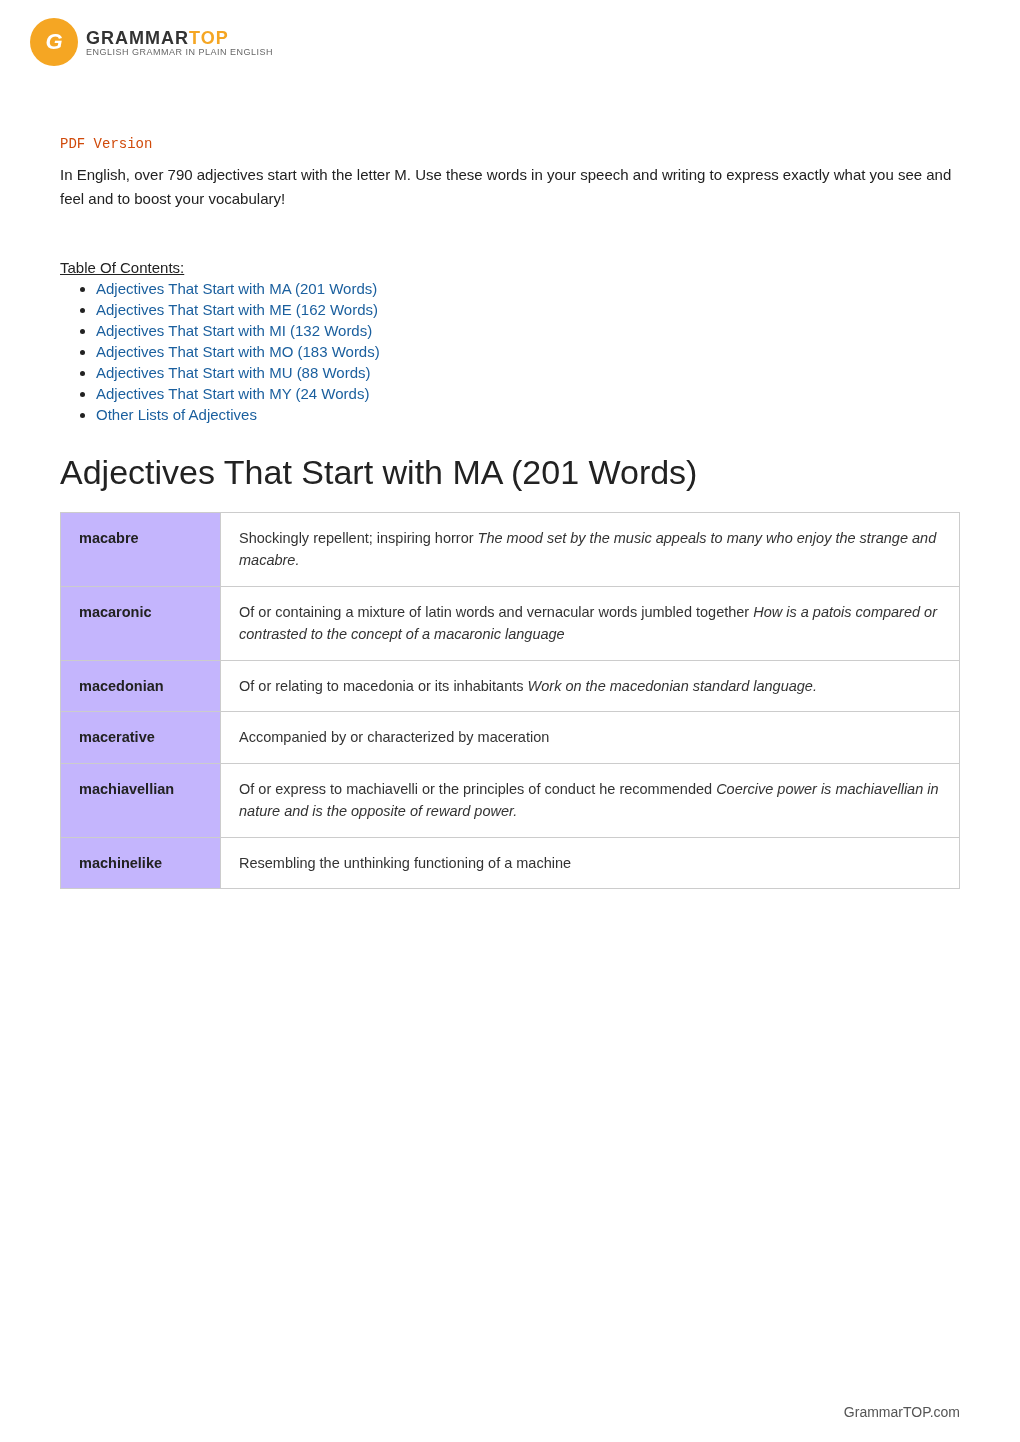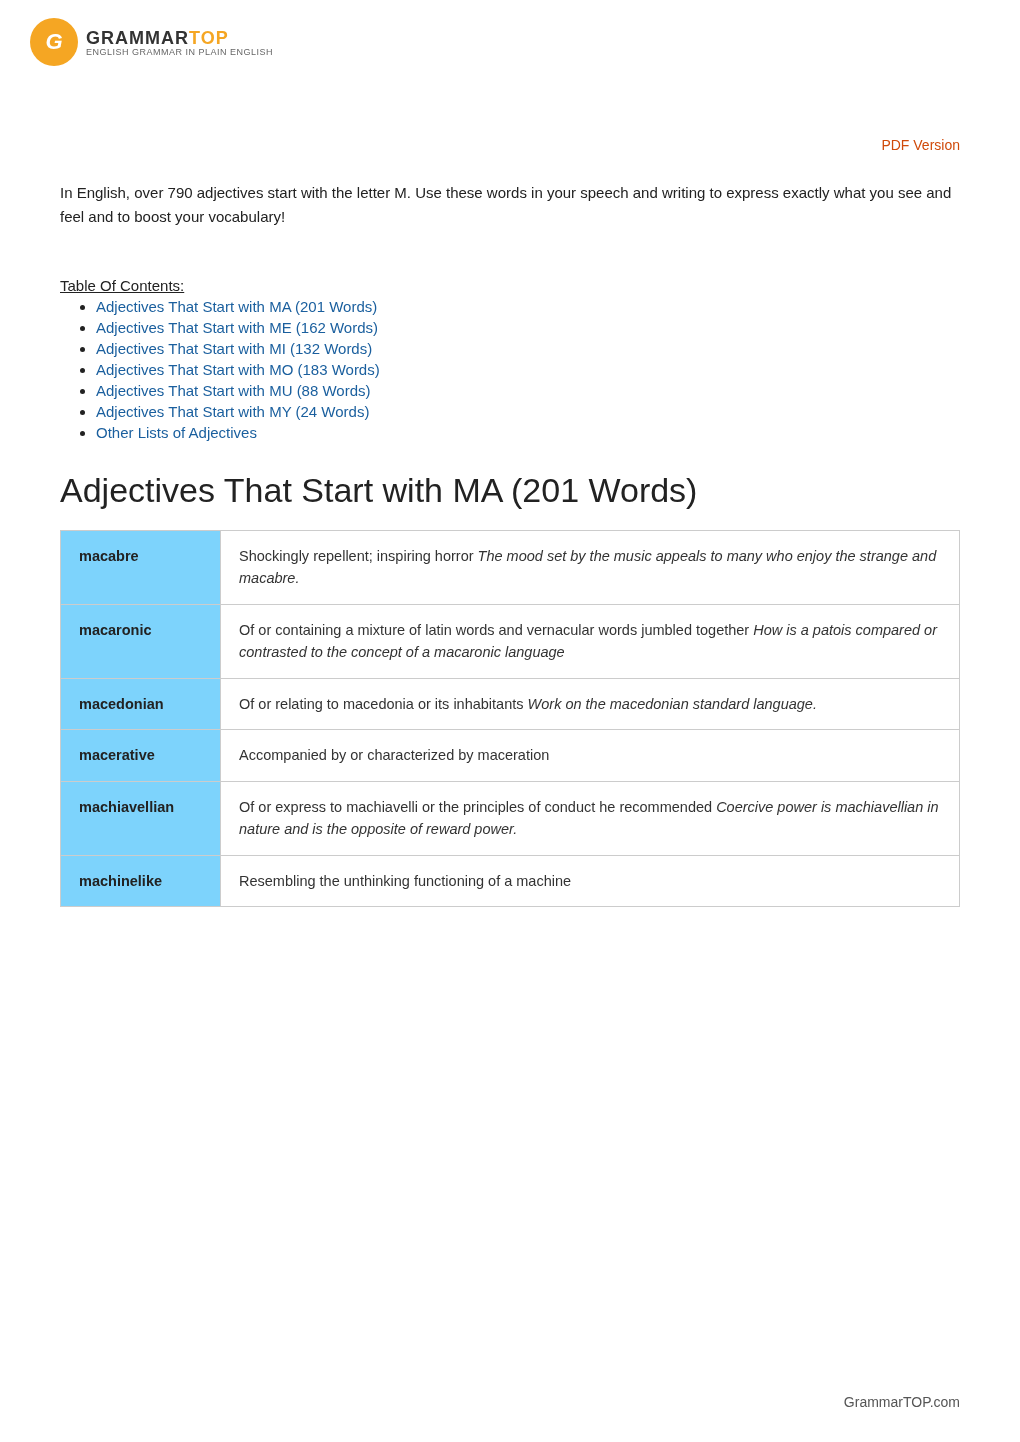--- a/index.html
+++ b/index.html
@@ -45,23 +45,24 @@
       margin-top: -2px;
     }
 
     
     .main-content {
       padding: 0 60px 60px 60px;
     }
 
     
     .pdf-link-row {
-      text-align: right;
-      margin-bottom: 28px;
+      text-align: left;
+      margin-bottom: 10px;
       margin-top: 60px;
+      font-family: Liberation Mono, monospace;
     }
     .pdf-link {
       color: #d04a0a;
       text-decoration: none;
       font-size: 14px;
     }
 
     
     .intro-para {
       font-size: 15px;
@@ -113,37 +114,37 @@
       border: 1px solid #ccc;
       padding: 14px 18px;
       vertical-align: top;
       line-height: 1.55;
       font-size: 14.5px;
     }
     .adj-table td:first-child {
       width: 160px;
       font-weight: 700;
       color: #222;
-      background: #7dd3fc;
+      background: #c4b5fd;
     }
     .adj-table td:last-child {
       color: #333;
     }
     .adj-table .italic-example {
       font-style: italic;
     }
 
     
     .footer {
       text-align: center;
       padding: 16px 60px;
       font-size: 14px;
       color: #555;
       position: absolute;
-      bottom: 16px;
+      bottom: 6px;
       right: 0;
     }
   </style>
 </head>
 <body>
 
 <header class="header">
   <div class="logo-wrap">
     <div class="logo-circle">
       <span>G</span>

